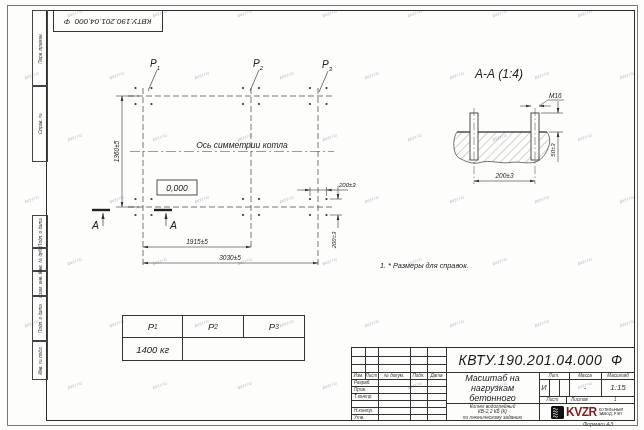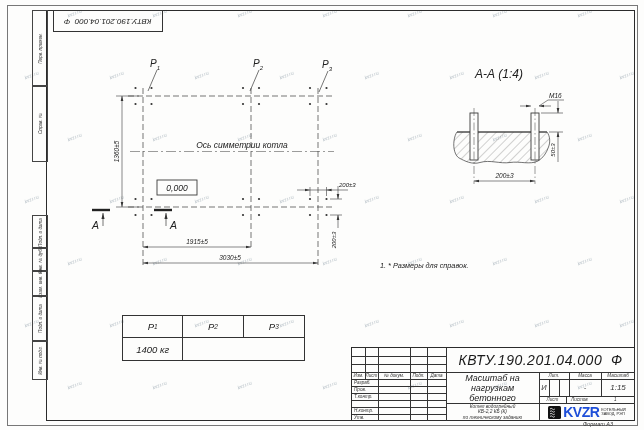--- a/index.html
+++ b/index.html
@@ -34,21 +34,21 @@
   .tb .vl{width:1px;}
   .tb .lbl{position:absolute;font-size:4.6px;font-style:italic;color:#333;white-space:nowrap;}
   .tb .cent{display:flex;align-items:center;justify-content:center;}
   .docnum{left:94px;top:0;width:189px;height:24px;font-size:14px;font-style:italic;
           letter-spacing:0.5px;white-space:pre;color:#1a1a1a;}
   .ttl{left:94px;top:24px;width:93px;height:31px;flex-direction:column;
        font-size:9px;line-height:10px;font-style:italic;color:#1a1a1a;}
   .sub3{left:94px;top:55px;width:93px;height:18px;flex-direction:column;
         font-size:4.8px;line-height:5.6px;font-style:italic;color:#333;}
   .logo{left:187px;top:55px;width:96px;height:18px;display:flex;align-items:center;justify-content:center;gap:2px;}
-  .logo .kvzr{font-size:14px;font-weight:bold;font-style:normal;letter-spacing:-0.5px;color:#1d4ed8;text-align:center;}
+  .logo .kvzr{font-size:12px;font-weight:bold;font-style:normal;letter-spacing:-0.5px;color:#7f1d1d;text-align:center;}
   .logo .cap{font-size:3.9px;line-height:4.3px;font-style:normal;color:#222;}
   .format{left:560px;top:421px;width:76px;text-align:center;font-size:5.5px;font-style:italic;color:#333;}
   .wm{position:absolute;font-size:5px;font-style:italic;color:#b7c0c7;transform:rotate(-20deg);white-space:nowrap;pointer-events:none;}
   svg text{font-family:"Liberation Sans",sans-serif;font-style:italic;fill:#222;}
 </style>
 </head>
 <body>
 
 <div class="sheet">
 

